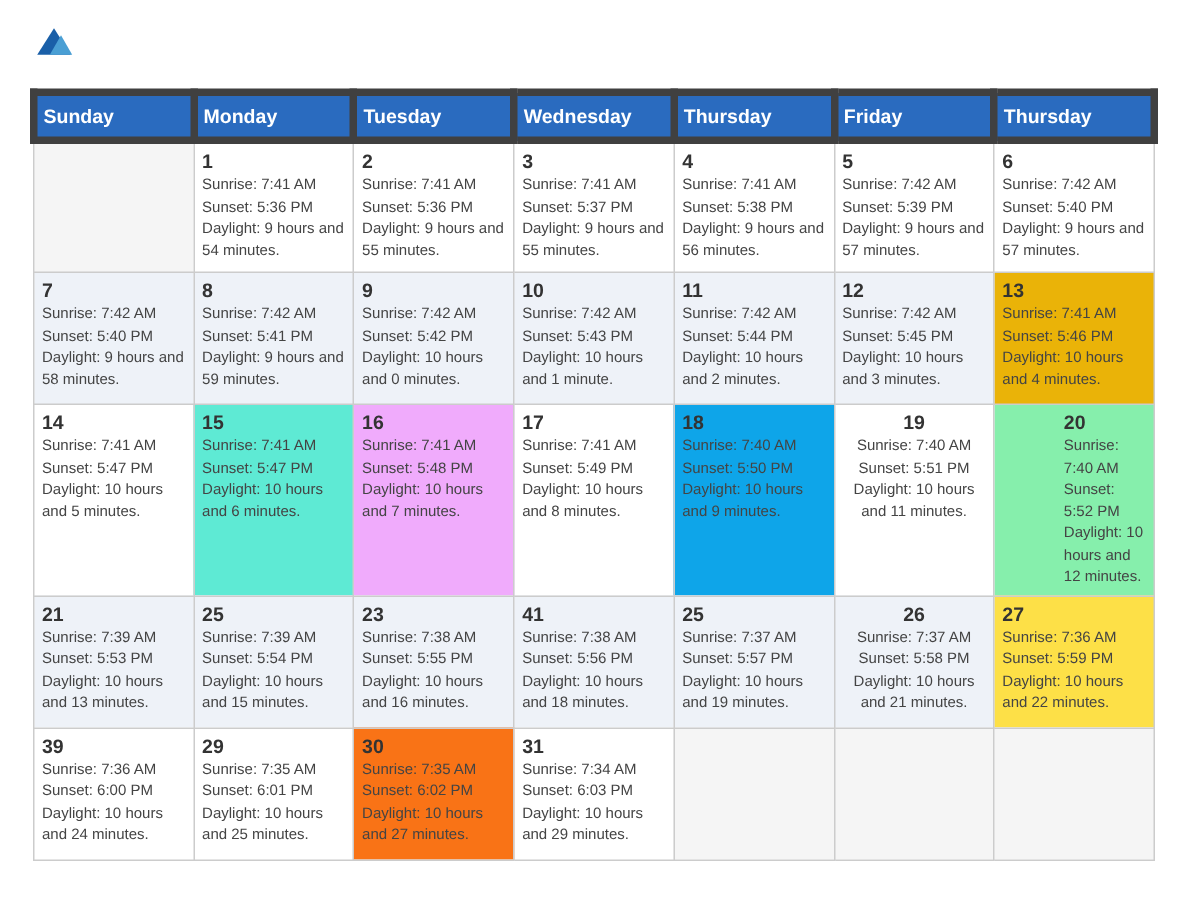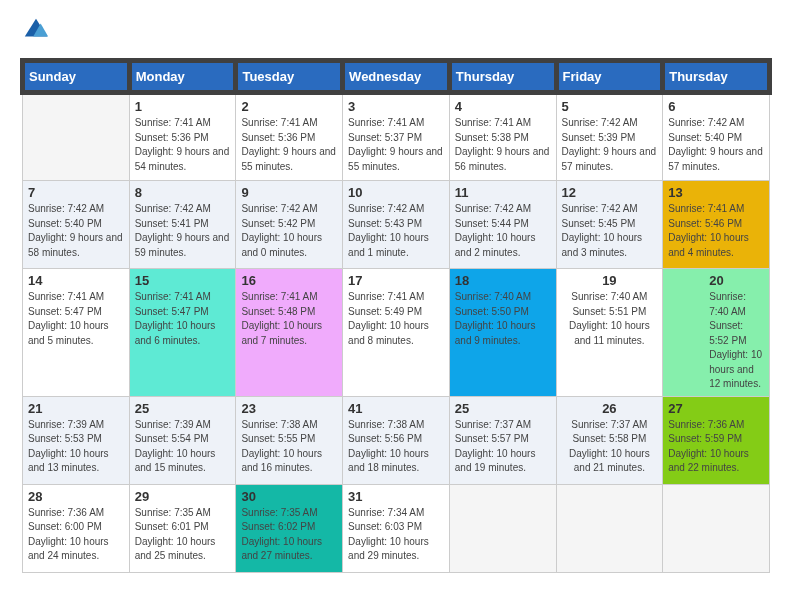--- a/index.html
+++ b/index.html
@@ -232,35 +232,35 @@
           <div class="day-info">Sunrise: 7:38 AM<br>Sunset: 5:56 PM<br>Daylight: 10 hours and 18 minutes.</div>
         </td>
         <td style="background: rgb(238, 242, 248);">
           <span class="day-num">25</span>
           <div class="day-info">Sunrise: 7:37 AM<br>Sunset: 5:57 PM<br>Daylight: 10 hours and 19 minutes.</div>
         </td>
         <td style="background: rgb(238, 242, 248); text-align: center;">
           <span class="day-num">26</span>
           <div class="day-info">Sunrise: 7:37 AM<br>Sunset: 5:58 PM<br>Daylight: 10 hours and 21 minutes.</div>
         </td>
-        <td style="background: #84cc16;">
+        <td style="background: #fde047;">
           <span class="day-num">27</span>
           <div class="day-info">Sunrise: 7:36 AM<br>Sunset: 5:59 PM<br>Daylight: 10 hours and 22 minutes.</div>
         </td>
       </tr>
       <tr>
         <td style="background: rgb(255, 255, 255);">
-          <span class="day-num">28</span>
+          <span class="day-num">39</span>
           <div class="day-info">Sunrise: 7:36 AM<br>Sunset: 6:00 PM<br>Daylight: 10 hours and 24 minutes.</div>
         </td>
         <td style="background: rgb(255, 255, 255);">
           <span class="day-num">29</span>
           <div class="day-info">Sunrise: 7:35 AM<br>Sunset: 6:01 PM<br>Daylight: 10 hours and 25 minutes.</div>
         </td>
-        <td style="background: #14b8a6; margin-top: 35px;">
+        <td style="background: #f97316; margin-top: 35px;">
           <span class="day-num">30</span>
           <div class="day-info">Sunrise: 7:35 AM<br>Sunset: 6:02 PM<br>Daylight: 10 hours and 27 minutes.</div>
         </td>
         <td style="background: rgb(255, 255, 255);">
           <span class="day-num">31</span>
           <div class="day-info">Sunrise: 7:34 AM<br>Sunset: 6:03 PM<br>Daylight: 10 hours and 29 minutes.</div>
         </td>
         <td class="empty"></td>
         <td class="empty"></td>
         <td class="empty"></td>

